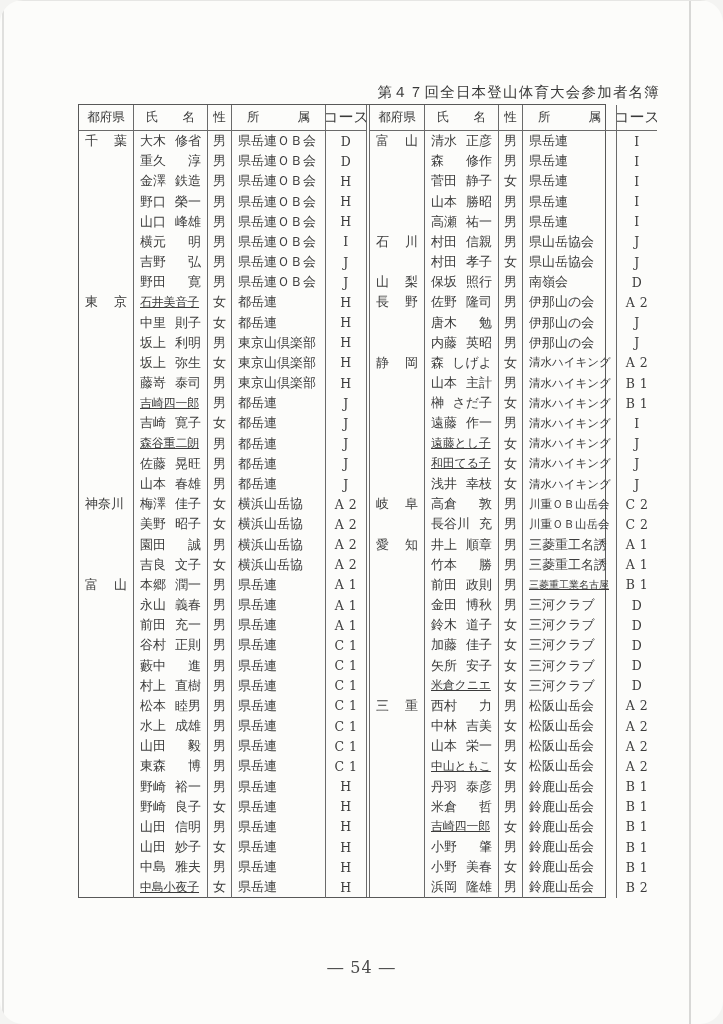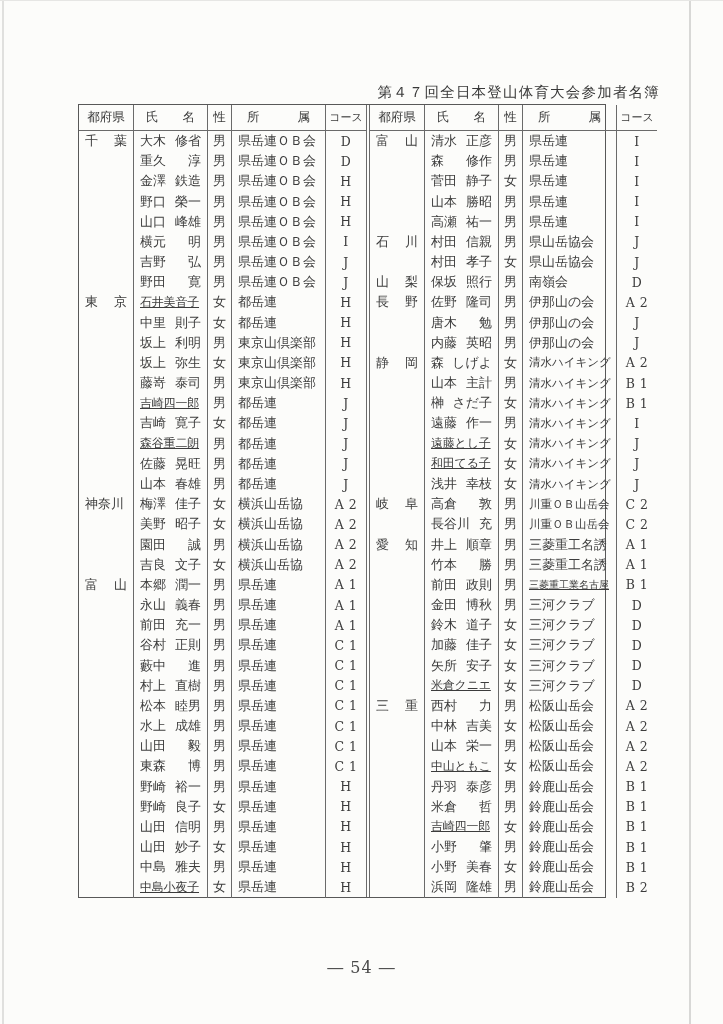--- a/index.html
+++ b/index.html
@@ -3,21 +3,21 @@
 <meta charset="utf-8">
 <style>
   :root{
     --ink:#3c3c3c;
     --line:#6a6a6a;
     --outer:#585858;
     --paper:#fcfcfa;
   }
   html,body{margin:0;padding:0;}
   body{background:#f4f4f2;font-family:"DejaVu Serif","Liberation Serif",serif;}
-  .page{position:relative;width:723px;height:1024px;background:var(--paper);overflow:hidden;color:var(--ink);}
+  .page{position:relative;width:723px;height:1024px;background:var(--paper);overflow:hidden;color:var(--ink);border-radius:23px;}
 
   
   .artifact-left{position:absolute;left:2px;top:0;width:2px;height:1024px;background:#e0e0de;}
   .artifact-right{position:absolute;left:689px;top:0;width:2px;height:1024px;background:#d8d8d6;}
   .artifact-top{position:absolute;left:0;top:0;width:723px;height:1px;background:#e6e6e4;}
 
   .doc-title{
     position:absolute;top:83px;right:63px;
     font-size:14.5px;letter-spacing:1.2px;color:#383838;white-space:nowrap;
   }
@@ -46,21 +46,21 @@
 
   .cell.single{justify-content:flex-start;}
   .c-name.long{font-size:12px;letter-spacing:-0.2px;text-decoration:underline;}
   .c-affil.small7{font-size:11.5px;}
   .c-affil.small8{font-size:10px;text-decoration:underline;}
 
   .hdr-row .cell{font-size:12.5px;color:#3a3a3a;}
   .hdr-row .c-pref{justify-content:center;padding:0;}
   .hdr-row .c-name{padding:0 12px;}
   .hdr-row .c-affil{padding:0 15px;justify-content:space-between;}
-  .hdr-row .c-course{font-size:11px;letter-spacing:0;}
+  .hdr-row .c-course{font-size:15px;letter-spacing:0;}
 
   .page-number{
     position:absolute;top:958px;left:0;width:723px;text-align:center;
     font-size:16px;letter-spacing:1px;color:#4a4a4a;
   }
 </style>
 </head>
 <body>
 
 <div class="page">

